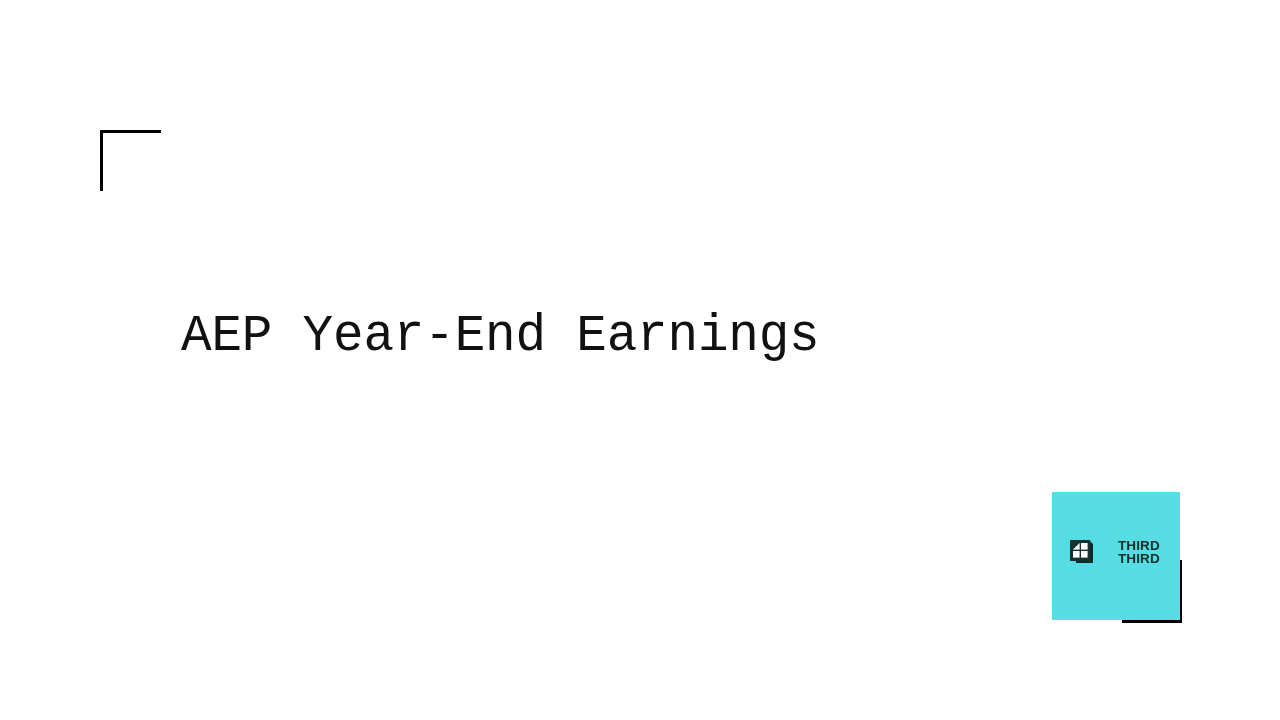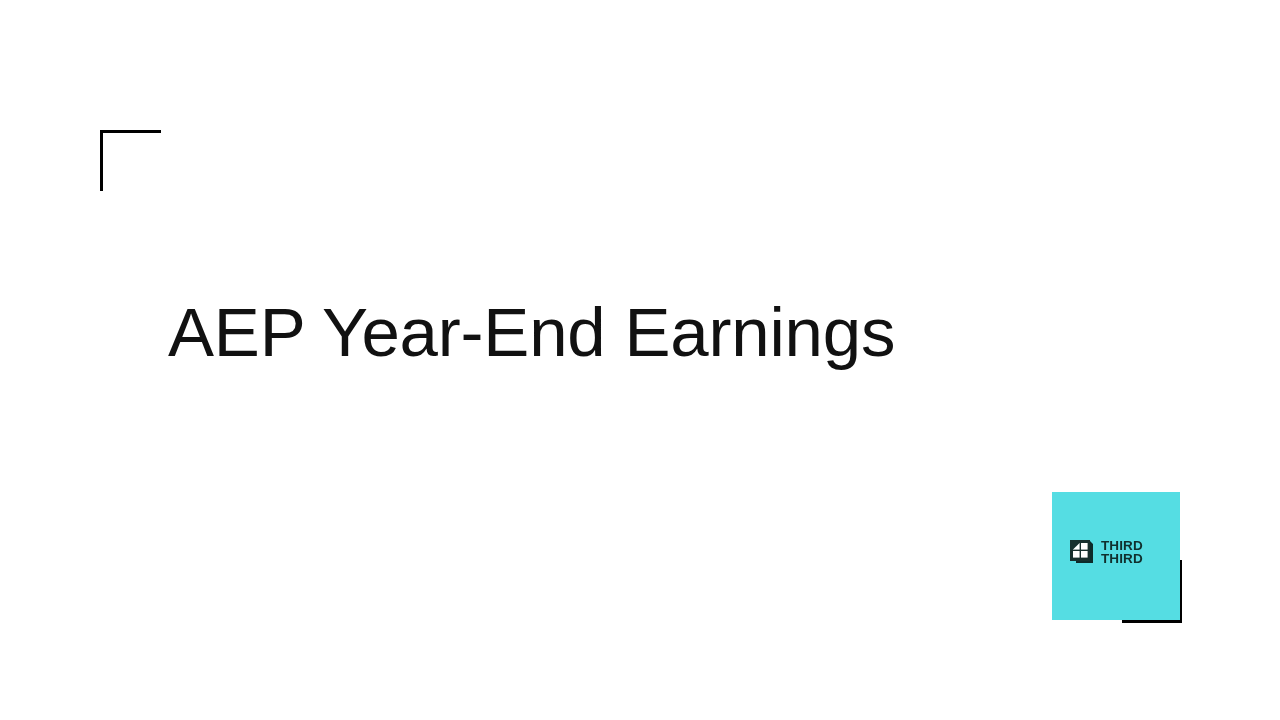--- a/index.html
+++ b/index.html
@@ -33,24 +33,24 @@
   }
 
   
   .title-block {
     position: absolute;
     left: 168px;
     top: 296px;
     width: 940px;
   }
   .slide-title {
-    margin: 0;
-    font-family: Liberation Sans, sans-serif;
+    margin: 13px;
+    font-family: Liberation Mono, monospace;
     font-weight: 200;
-    font-size: 69px;
+    font-size: 51px;
     line-height: 1.08;
     letter-spacing: -0.2px;
     color: #111111;
     white-space: nowrap;
     -webkit-font-smoothing: antialiased;
   }
 
   
   .logo-lockup {
     position: absolute;
@@ -77,21 +77,21 @@
     box-sizing: border-box;
     z-index: 0;
   }
 
   .logo-inner {
     position: absolute;
     left: 16px;
     top: 46px;
     display: flex;
     align-items: center;
-    gap: 5px;
+    gap: 22px;
     justify-content: center;
   }
 
   .logo-mark {
     position: relative;
     width: 28px;
     height: 28px;
     flex: 0 0 auto;
   }
   .logo-mark svg { display: block; }

